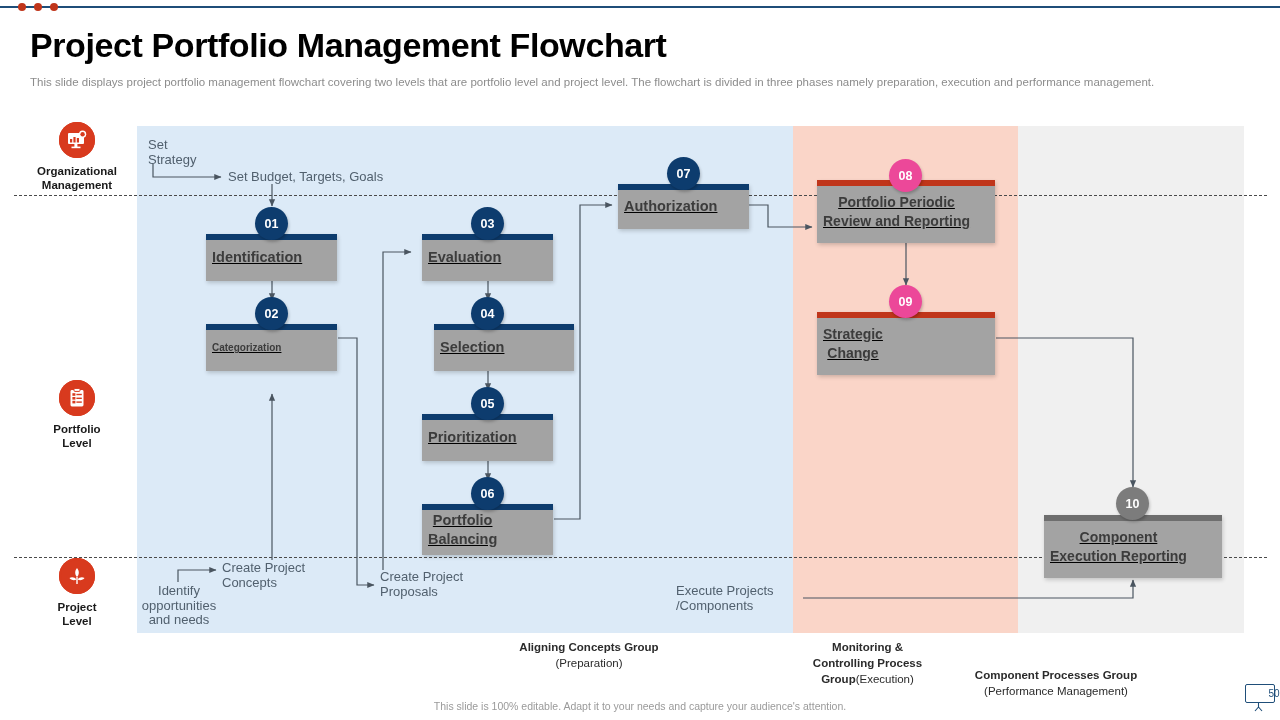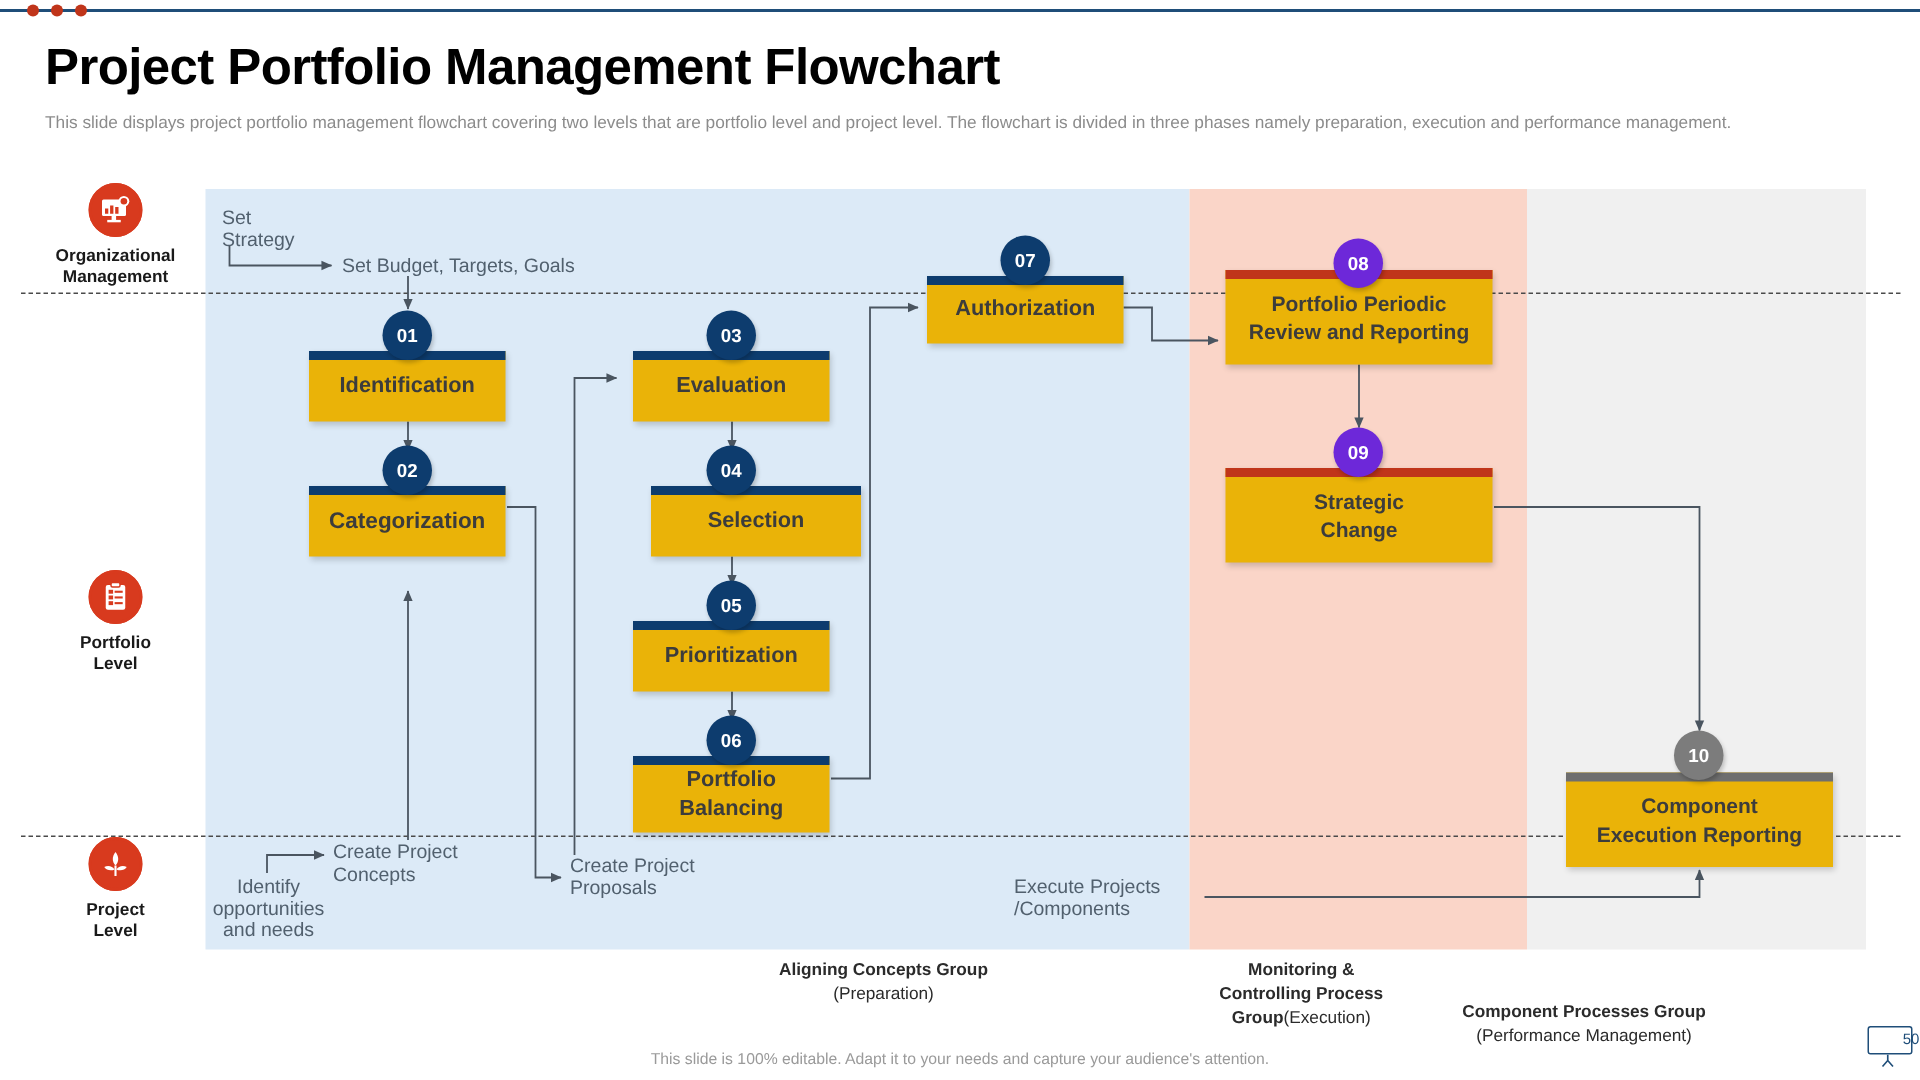--- a/index.html
+++ b/index.html
@@ -51,39 +51,40 @@
     box-shadow: inset 0 0 0 2px #d83a1e;
   }
   .lane-ico svg { position: absolute; left: 50%; top: 50%; transform: translate(-50%,-50%); }
   .lane-txt { font-size: 11.5px; font-weight: bold; color: #1a1a1a; line-height: 14px; }
   .lane-org { left: 13px; top: 122px; }
   .lane-port { left: 13px; top: 380px; }
   .lane-proj { left: 13px; top: 558px; }
 
   
   .pbox {
-    position: absolute; background: #eab308;
+    position: absolute; background: #a3a3a3;
     box-shadow: 1px 2px 4px rgba(0,0,0,0.18);
-    display: flex; align-items: center; justify-content: center;
+    display: flex; align-items: center; 
     text-align: center;
+    text-decoration: underline;
   }
   .pbox .bar { position: absolute; left: 0; top: 0; width: 100%; height: 6px; }
   .pbox .lbl { font-weight: bold; color: #3c3c3c; line-height: 19px; padding: 0 6px; }
   .pbox.navy .bar { background: #0d3c6e; }
   .pbox.red  .bar { background: #c0351a; }
   .pbox.grey .bar { background: #6e6e6e; }
 
   .num {
     position: absolute; width: 33px; height: 33px; border-radius: 50%;
     color: #ffffff; font-size: 12.5px; font-weight: bold;
     display: flex; align-items: center; justify-content: center;
     box-shadow: 1px 2px 3px rgba(0,0,0,0.22);
   }
   .num.navy { background: #0d3c6e; }
-  .num.red  { background: #6d28d9; }
+  .num.red  { background: #ec4899; }
   .num.grey { background: #7c7c7c; }
 
   
   .ann { position: absolute; font-size: 13px; color: #51606e; line-height: 14.5px; }
 
   
   .grp { position: absolute; text-align: center; font-size: 11.5px; color: #2b2b2b; line-height: 16px; }
   .grp b { font-weight: bold; }
   .grp i { font-style: normal; }
 
@@ -215,21 +216,21 @@
       <path d="M803,598 L1133,598 L1133,580"></path>
     </g>
   </svg>
 
   <div class="pbox navy" style="left:206px; top:234px; width:131px; height:47px; font-size:14.5px;">
     <div class="bar"></div>
     <div class="lbl">Identification</div>
   </div>
   <div class="num navy" style="left:255px; top:207px;">01</div>
 
-  <div class="pbox navy" style="left:206px; top:324px; width:131px; height:47px; font-size:15px;">
+  <div class="pbox navy" style="left:206px; top:324px; width:131px; height:47px; font-size:10px;">
     <div class="bar"></div>
     <div class="lbl">Categorization</div>
   </div>
   <div class="num navy" style="left:255px; top:297px;">02</div>
 
   <div class="pbox navy" style="left:422px; top:234px; width:131px; height:47px; font-size:14.5px;">
     <div class="bar"></div>
     <div class="lbl">Evaluation</div>
   </div>
   <div class="num navy" style="left:471px; top:207px;">03</div>

